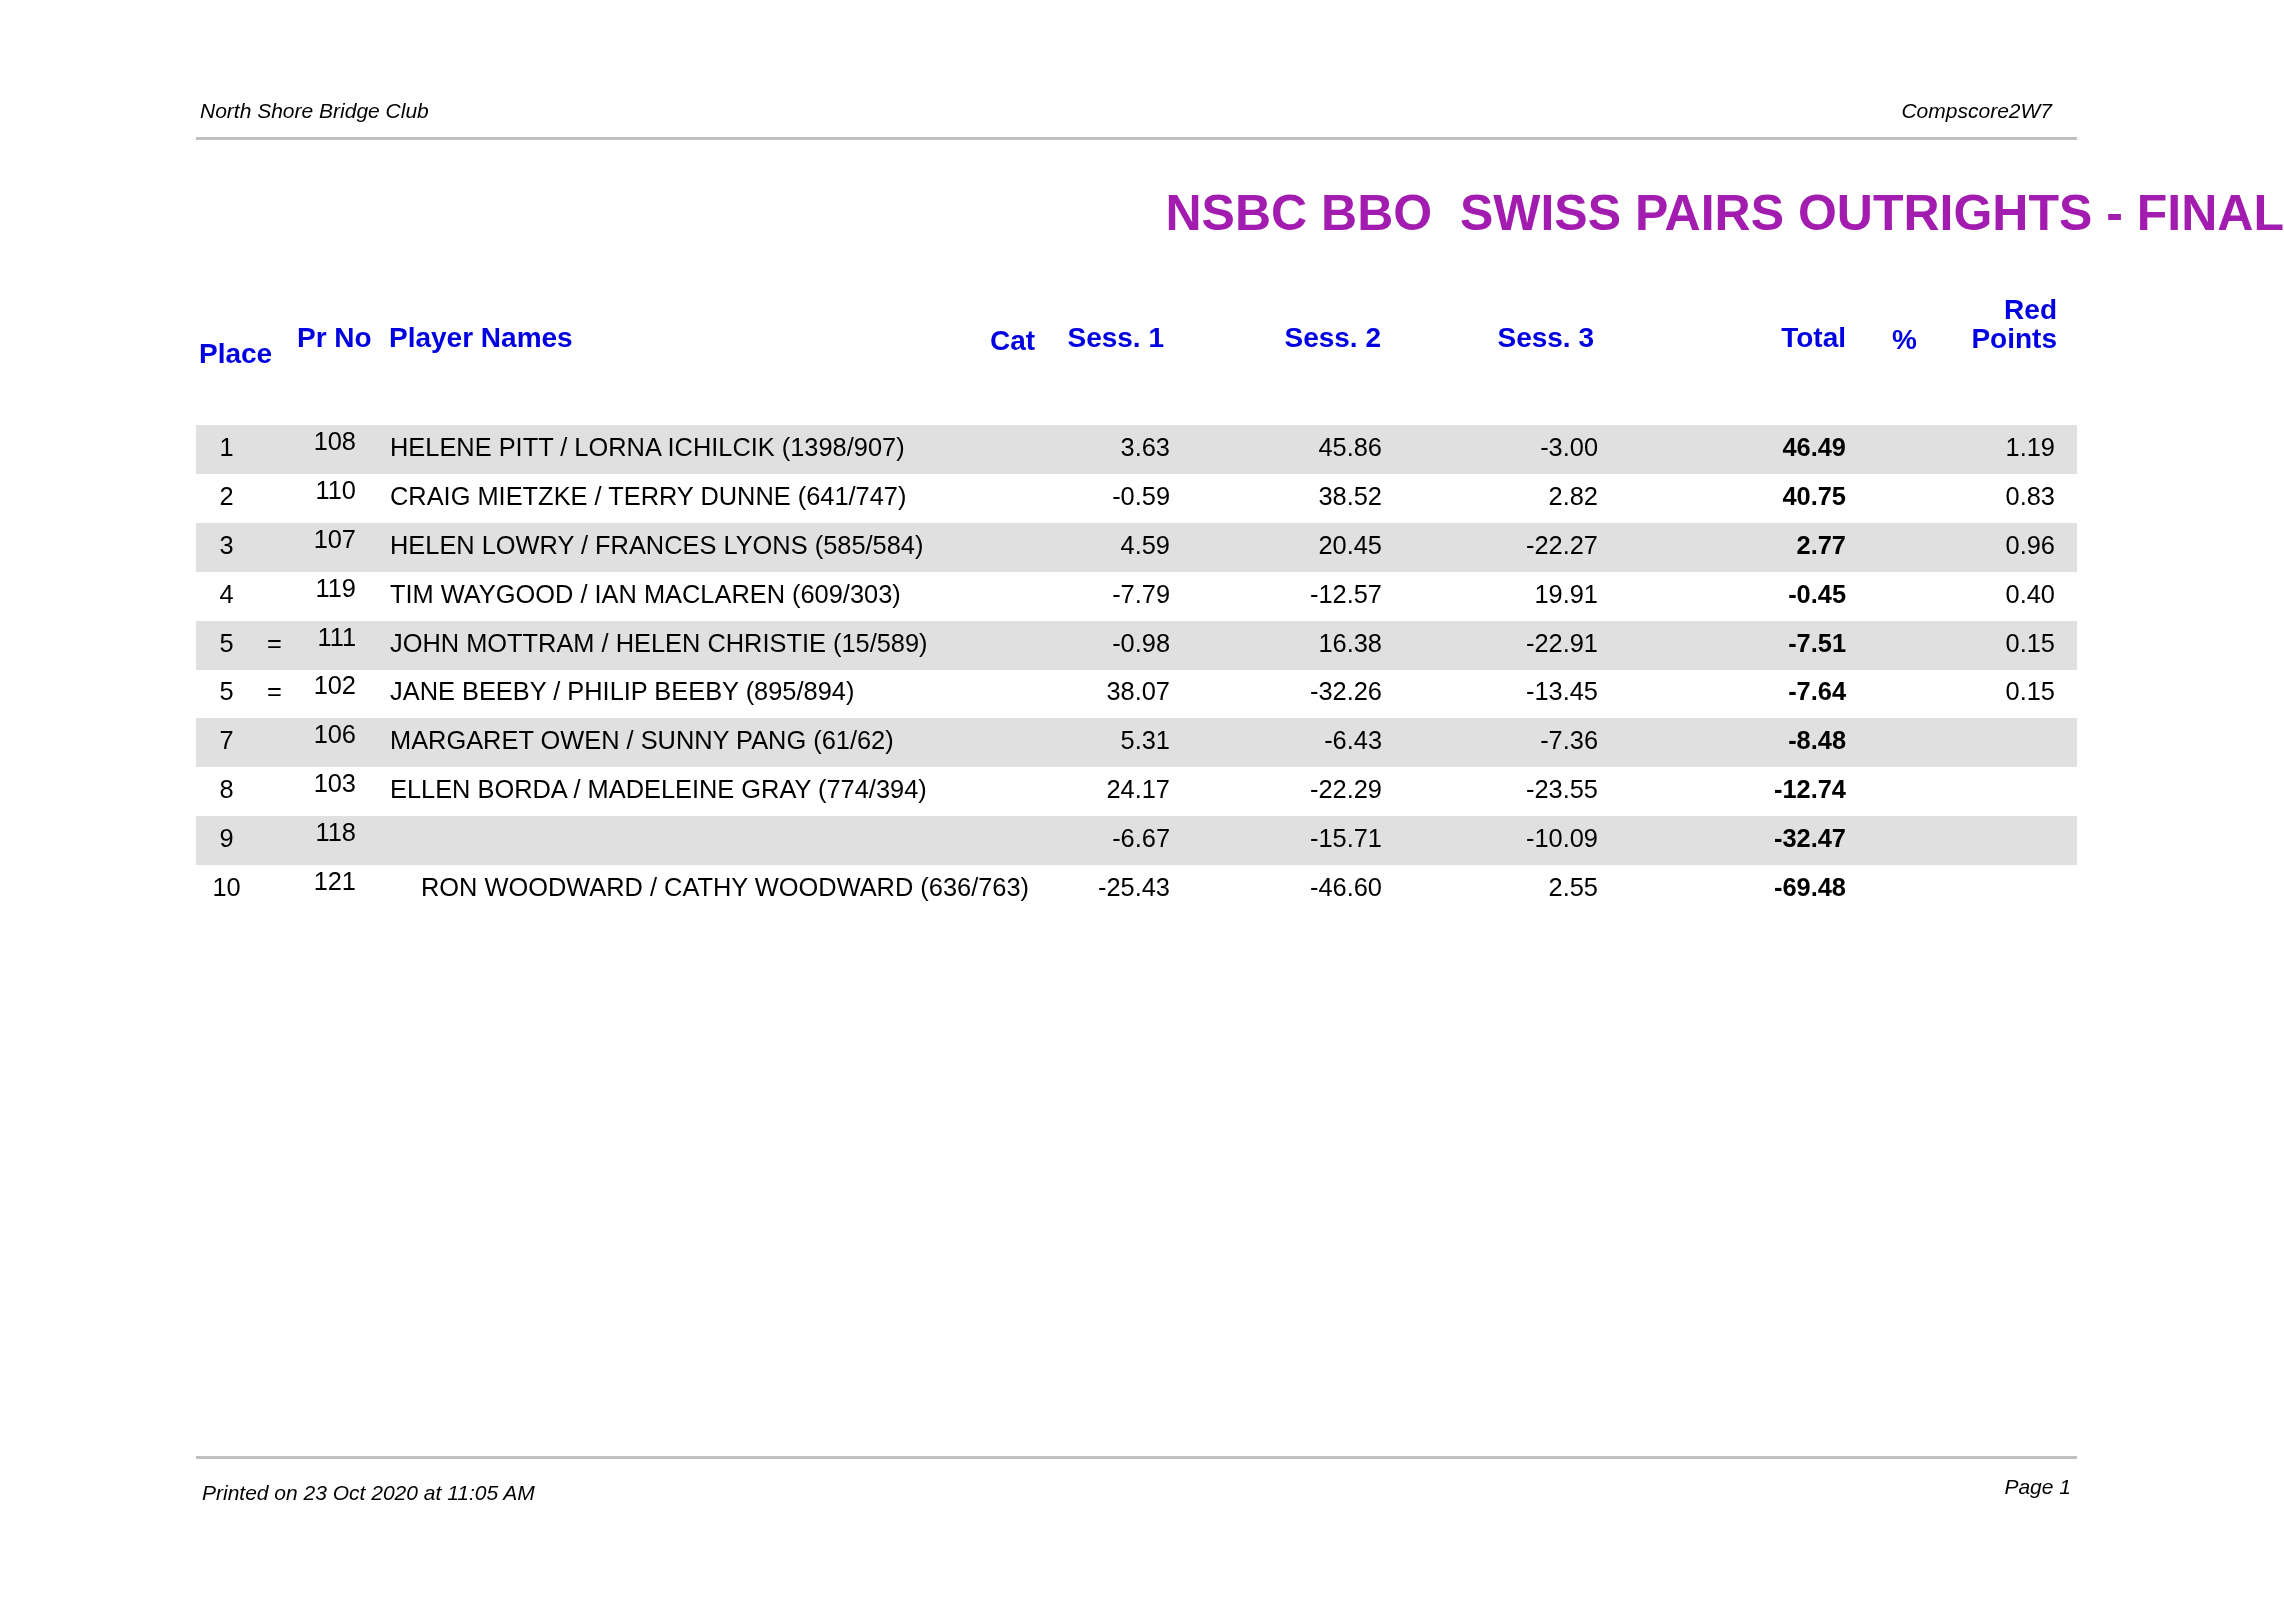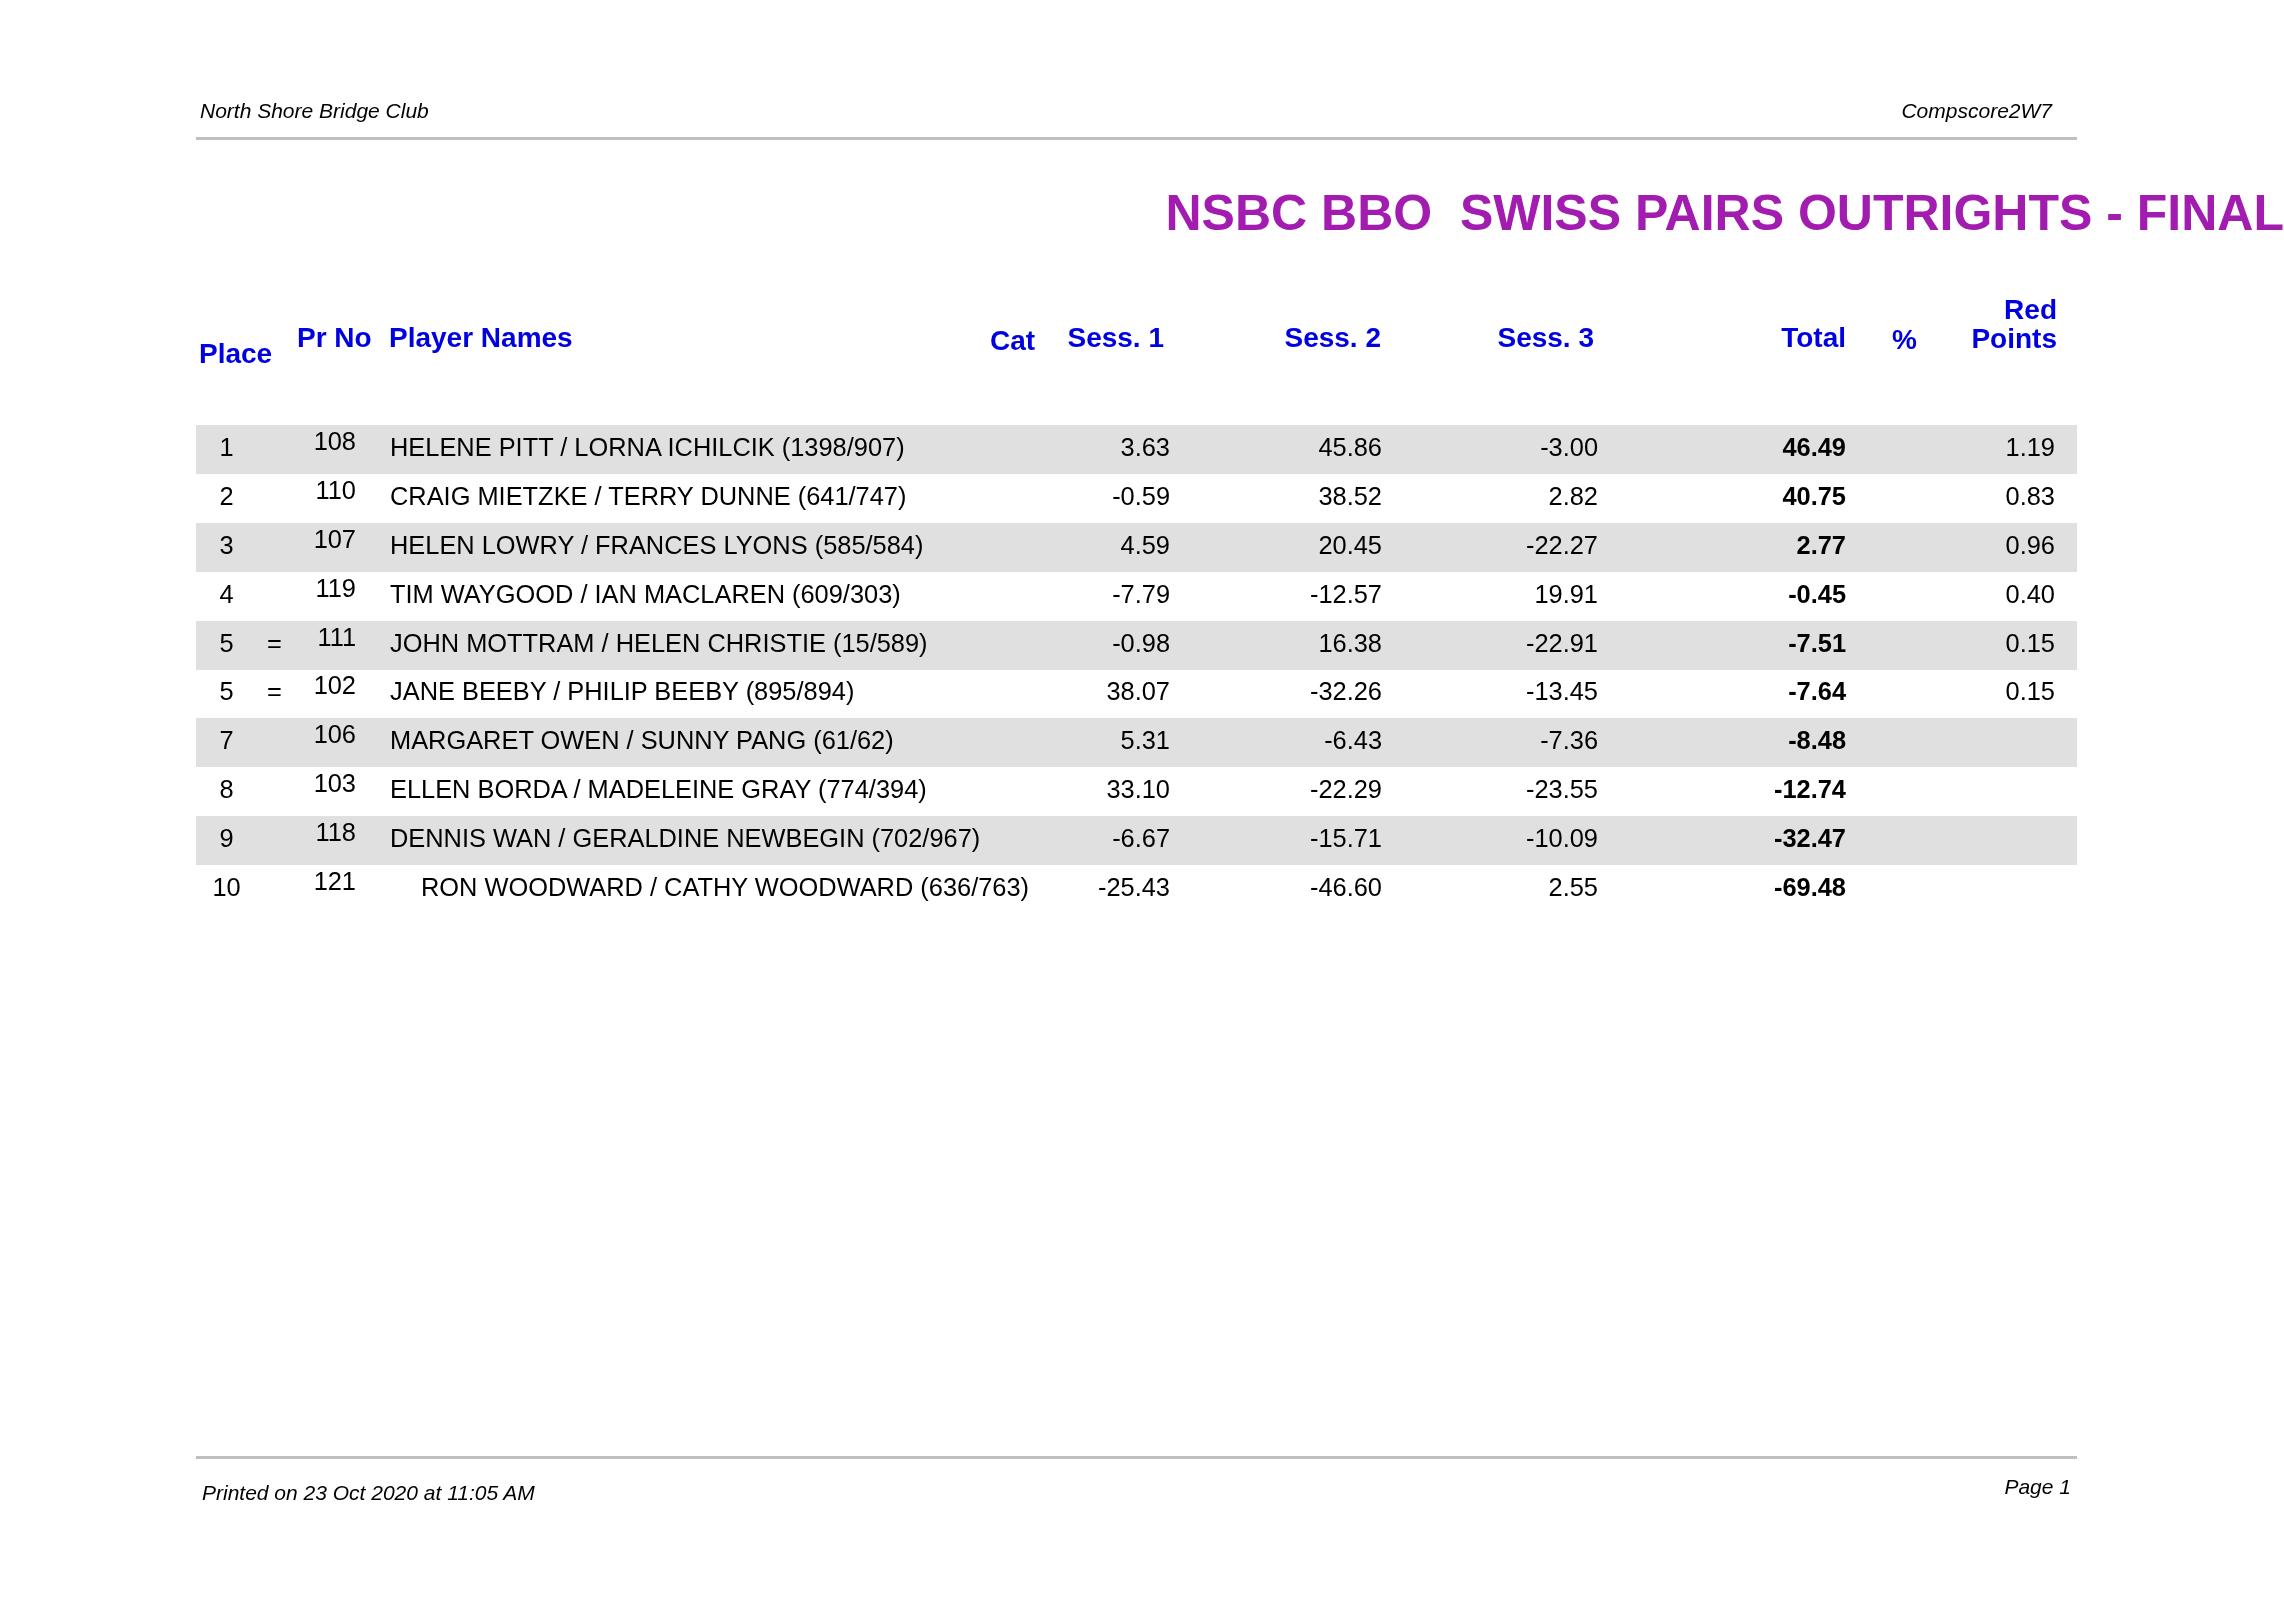--- a/index.html
+++ b/index.html
@@ -131,32 +131,31 @@
     <div class="cell r b" style="left:1520px; width:130px; top:9.8px;">-8.48</div>
     <div class="cell" style="left:1696px; top:9.8px;"></div>
     <div class="cell r" style="left:1729px; width:130px; top:9.8px;"></div>
   </div>
   <div class="row" style="top:767px;">
     <div class="cell c" style="left:11px; width:39px; top:9.8px;">8</div>
     <div class="cell" style="left:71px; top:9.8px;"></div>
     <div class="cell r" style="left:95px; width:65px; top:3.9px;">103</div>
     <div class="cell" style="left:194px; top:9.8px;">ELLEN BORDA / MADELEINE GRAY (774/394)</div>
     <div class="cell" style="left:795px; top:9.8px;"></div>
-    <div class="cell r" style="left:844px; width:130px; top:9.8px;">33.10</div>
+    <div class="cell r" style="left:844px; width:130px; top:9.8px;">24.17</div>
     <div class="cell r" style="left:1056px; width:130px; top:9.8px;">-22.29</div>
     <div class="cell r" style="left:1272px; width:130px; top:9.8px;">-23.55</div>
     <div class="cell r b" style="left:1520px; width:130px; top:9.8px;">-12.74</div>
     <div class="cell" style="left:1696px; top:9.8px;"></div>
     <div class="cell r" style="left:1729px; width:130px; top:9.8px;"></div>
   </div>
   <div class="row shade" style="top:816px;">
     <div class="cell c" style="left:11px; width:39px; top:9.8px;">9</div>
     <div class="cell" style="left:71px; top:9.8px;"></div>
     <div class="cell r" style="left:95px; width:65px; top:3.9px;">118</div>
-    <div class="cell" style="left:194px; top:9.8px;">DENNIS WAN / GERALDINE NEWBEGIN (702/967)</div>
     <div class="cell" style="left:795px; top:9.8px;"></div>
     <div class="cell r" style="left:844px; width:130px; top:9.8px;">-6.67</div>
     <div class="cell r" style="left:1056px; width:130px; top:9.8px;">-15.71</div>
     <div class="cell r" style="left:1272px; width:130px; top:9.8px;">-10.09</div>
     <div class="cell r b" style="left:1520px; width:130px; top:9.8px;">-32.47</div>
     <div class="cell" style="left:1696px; top:9.8px;"></div>
     <div class="cell r" style="left:1729px; width:130px; top:9.8px;"></div>
   </div>
   <div class="row" style="top:865px;">
     <div class="cell c" style="left:11px; width:39px; top:9.8px;">10</div>

